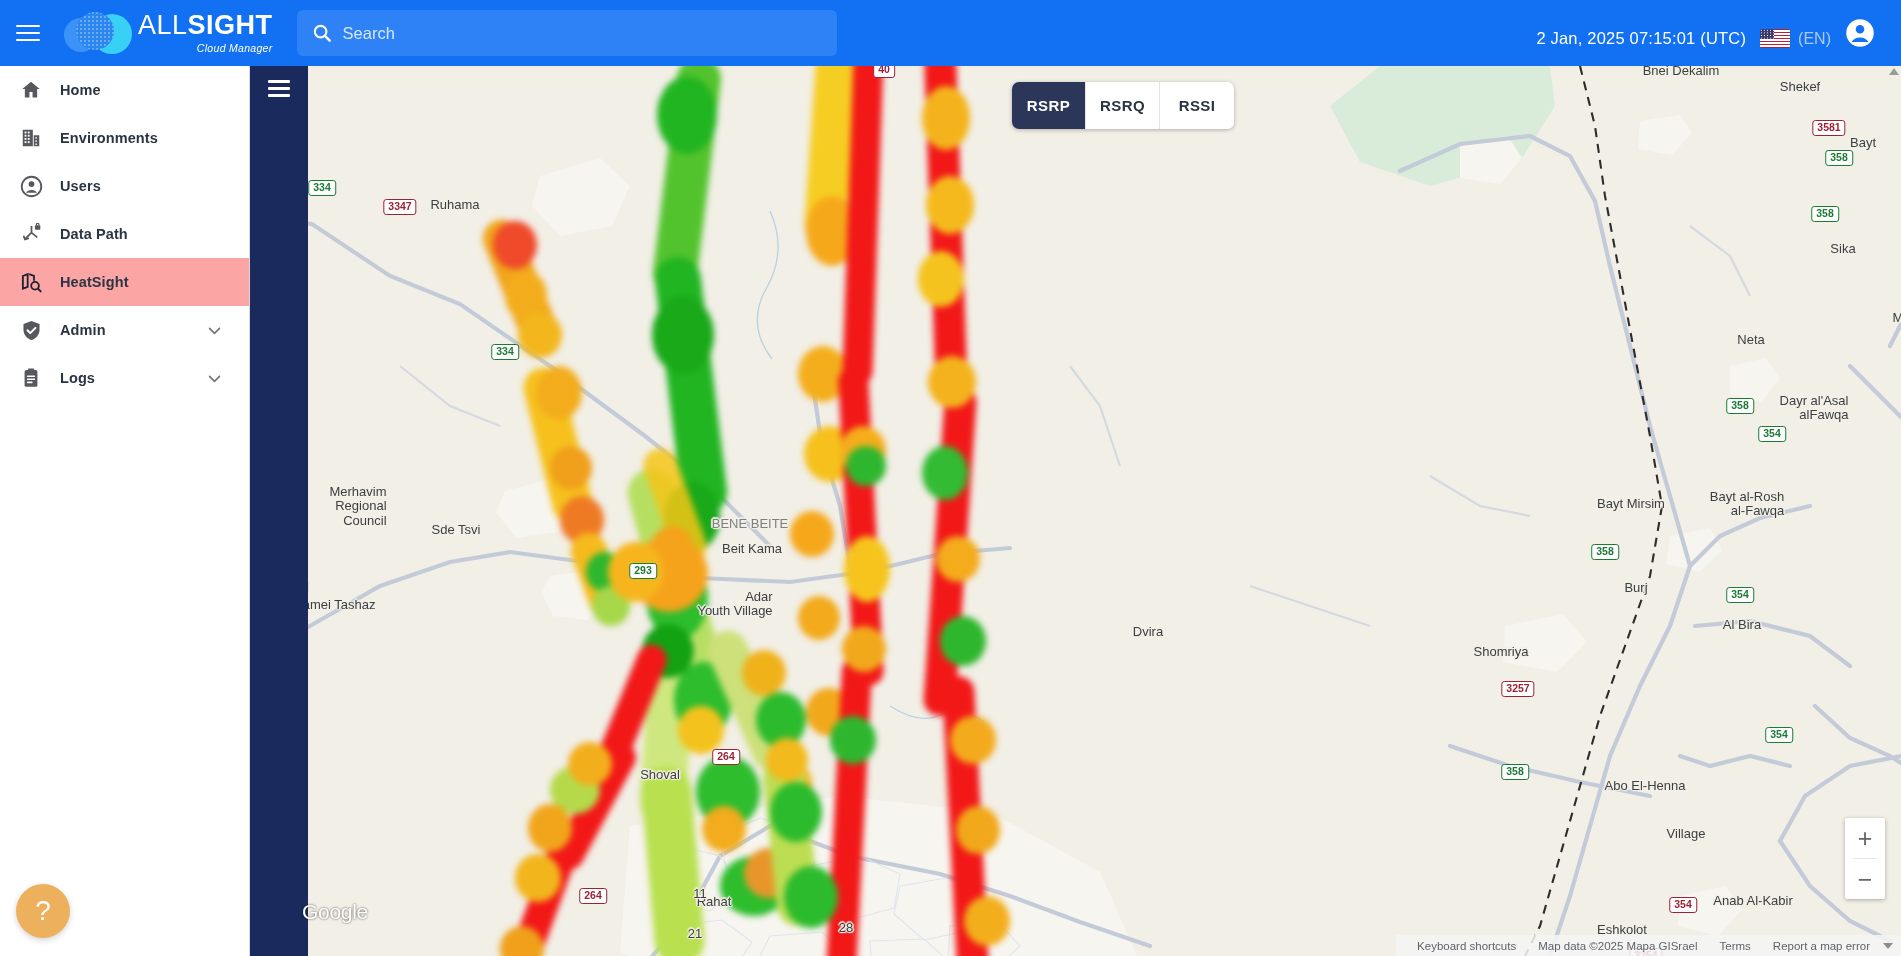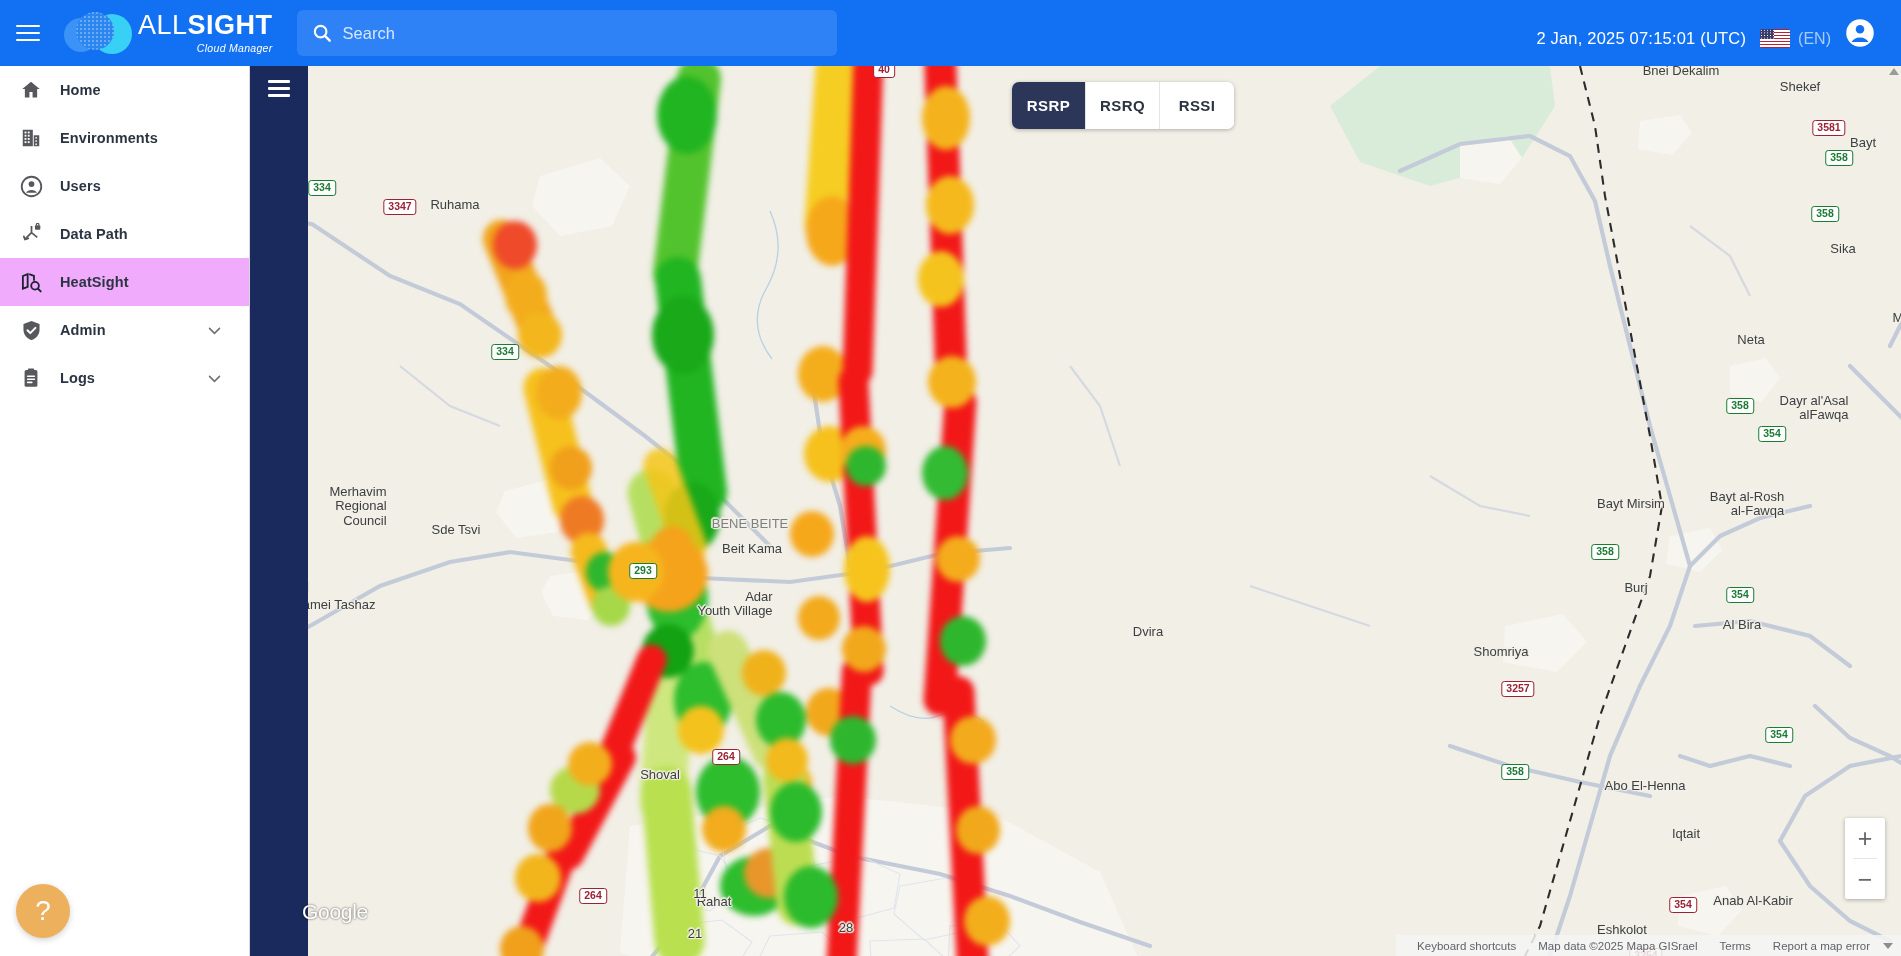--- a/index.html
+++ b/index.html
@@ -108,21 +108,21 @@
     width: 250px; height: 890px;
     background: #ffffff;
     border-right: 1px solid #d9d9d9;
     z-index: 30;
   }
   .nav-item {
     display: flex; align-items: center;
     height: 48px; padding-left: 10px;
     cursor: pointer; position: relative;
   }
-  .nav-item.active { background: #f0abfc; }
+  .nav-item.active { background: #fca5a5; }
   .nav-ico {
     width: 42px; display: flex; align-items: center; justify-content: center;
     flex: none;
   }
   .nav-label {
     font-size: 14.5px; color: #2b3443; font-weight: 600;
     letter-spacing: .1px; margin-left: 8px;
   }
   .nav-chev { margin-left: auto; margin-right: 26px; display: flex; }
   #help-fab {
@@ -618,21 +618,21 @@
       <div class="mlabel" style="left: 1613px; top: 77px; transform: translate(-50%, -50%);">Bayt</div>
       <div class="mlabel" style="left: 1593px; top: 183px; transform: translate(-50%, -50%);">Sika</div>
       <div class="mlabel" style="left: 1501px; top: 274px; transform: translate(-50%, -50%);">Neta</div>
       <div class="mlabel" style="left: 1564px; top: 342px; transform: translate(-50%, -50%);">Dayr al'Asal<br>alFawqa</div>
       <div class="mlabel" style="left: 1368px; top: 438px; transform: translate(-50%, -50%); margin-left: 13px;">Bayt Mirsim</div>
       <div class="mlabel" style="left: 1497px; top: 438px; transform: translate(-50%, -50%);">Bayt al-Rosh<br>al-Fawqa</div>
       <div class="mlabel" style="left: 1386px; top: 522px; transform: translate(-50%, -50%);">Burj</div>
       <div class="mlabel" style="left: 1492px; top: 559px; transform: translate(-50%, -50%);">Al Bira</div>
       <div class="mlabel" style="left: 1251px; top: 586px; transform: translate(-50%, -50%);">Shomriya</div>
       <div class="mlabel" style="left: 1395px; top: 720px; transform: translate(-50%, -50%);">Abo El-Henna</div>
-      <div class="mlabel" style="left: 1436px; top: 768px; transform: translate(-50%, -50%);">Iqtait</div>
+      <div class="mlabel" style="left: 1436px; top: 768px; transform: translate(-50%, -50%);">Village</div>
       <div class="mlabel" style="left: 1503px; top: 835px; transform: translate(-50%, -50%);">Anab Al-Kabir</div>
       <div class="mlabel" style="left: 1372px; top: 864px; transform: translate(-50%, -50%);">Eshkolot</div>
       <div class="mlabel" style="left: 1648px; top: 252px; transform: translate(-50%, -50%);">M</div>
     </div>
 
   <div id="map-drawer">
     <div class="burger-bars">
       <span></span>
         <span></span>
         <span></span>

